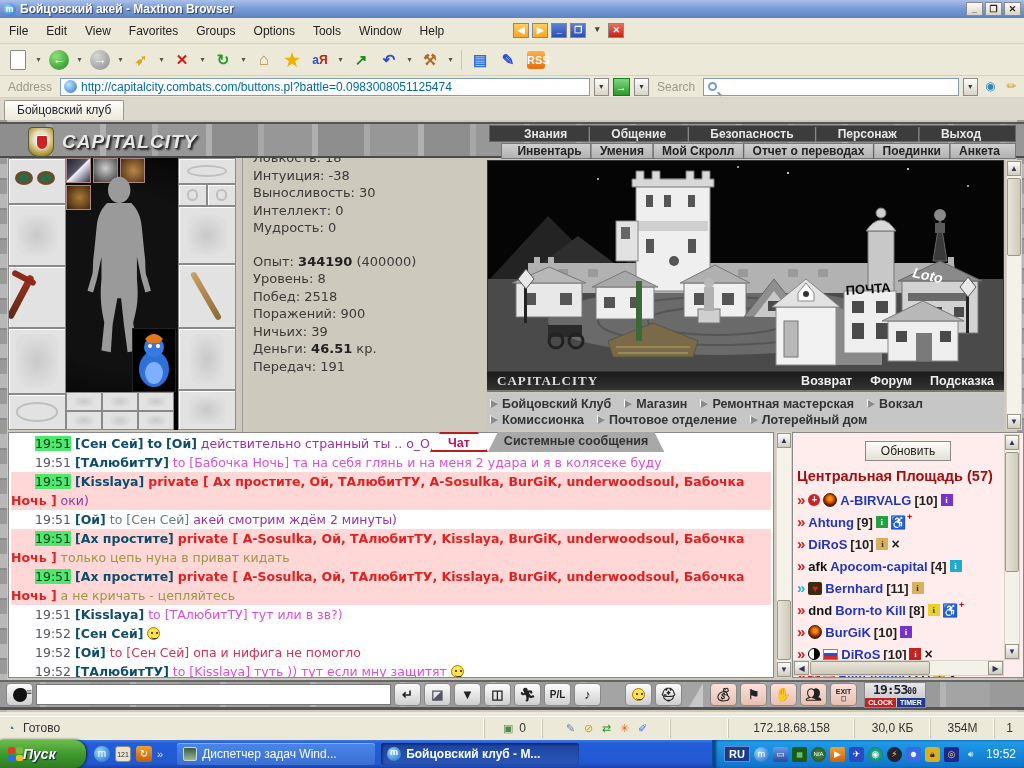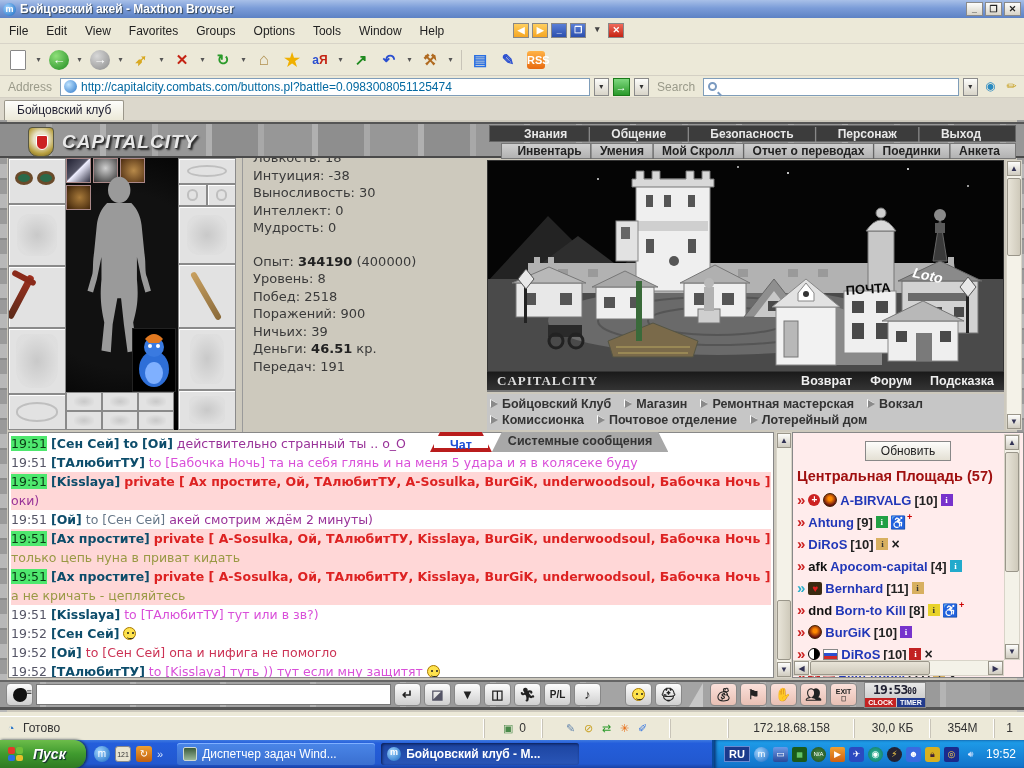--- a/index.html
+++ b/index.html
@@ -126,40 +126,40 @@
   
   .sbar { background:#f4f2e8; border:1px solid #d8d4c8; position:absolute; }
   .sbtn { position:absolute; left:0; width:14px; height:15px; background:linear-gradient(#fdfdfb,#d0ccc0);
     border:1px solid #9a968a; color:#335; font-size:8px; text-align:center; line-height:14px; }
   .sthumb { position:absolute; left:0; width:14px; background:linear-gradient(90deg,#e8e4d8,#cfcabb); border:1px solid #9a968a; border-radius:2px; }
   
   #chatlog { position:absolute; left:8px; top:312px; width:766px; height:246px; background:#fff;
     border:1px solid #888; overflow:hidden; font-family:"DejaVu Sans",sans-serif; font-size:12.5px; padding:1px 2px; }
   .cline { line-height:19px; }
   .cline.bg { background:#ffd7d7; }
-  .ct { color:#556; }
+  .ct { color:#556;margin-left:24px; }
   .ct.hl { background:#4ee86e; color:#0a3a14; }
   .cn { color:#0d4d6b; font-weight:bold; }
   .cw { color:#0d4d6b; font-weight:bold; }
   .cg { color:#667788; }
   .cp { color:#dd2222; font-weight:bold; }
   .cm1 { color:#993399; }
   .cm2 { color:#d94fd9; }
   .cm3 { color:#999944; }
   .cm4 { color:#cc3355; }
   .smiley { display:inline-block; width:13px; height:13px; background:#ffe34d; border:1px solid #a87800;
     border-radius:50%; position:relative; vertical-align:-2px; }
   .smiley::before { content:""; position:absolute; left:3px; top:4px; width:2px; height:2px; background:#222;
     box-shadow:5px 0 0 #222; border-radius:50%; }
   .smiley::after { content:""; position:absolute; left:3px; top:6px; width:7px; height:4px;
     border-bottom:1.5px solid #222; border-radius:50%; }
   #chatscroll { left:776px; top:312px; width:16px; height:246px; }
   #chattabs { position:absolute; left:430px; top:312px; height:20px; display:flex; z-index:5; }
   .ctab { font-size:12.5px; font-weight:bold; padding:2px 16px; clip-path:polygon(10px 0,calc(100% - 10px) 0,100% 100%,0 100%); }
-  .ctab.active { background:#fff; color:#1d4ed8; border:4px solid #b91c1c; }
+  .ctab.active { background:#fff; color:#be185d; border:2px solid #b91c1c; }
   .ctab.inactive { background:#a8a8a8; color:#333; }
   
   #roster { position:absolute; left:792px; top:312px; width:232px; height:246px; background:#ffecec;
     border:1px solid #888; overflow:hidden; }
   #refresh-btn { display:block; margin:8px auto 4px; width:86px; height:20px;
     background:linear-gradient(#fdfdfb,#e4e0d4); border:1px solid #888; font-size:12px; color:#222; text-align:center; line-height:18px; }
   #roster-title { color:#a01010; font-weight:bold; font-size:14.5px; padding:2px 4px 4px; line-height:18px; }
   .urow { display:flex; align-items:center; gap:3px; padding:2px 2px 2px 4px; height:22px; font-size:13px; }
   .uarrow { color:#c22; font-weight:800; font-size:15px; line-height:12px; }
   .uarrow.blue { color:#2ab0cc; }
@@ -211,21 +211,21 @@
   #statusbar { position:absolute; left:0; top:716px; width:1024px; height:23px; background:#ece9d8;
     border-top:1px solid #fff; display:flex; align-items:center; font-size:12px; color:#333; }
   .sseg { height:19px; border-left:1px solid #c8c4b8; box-shadow:-1px 0 0 #fff; display:flex; align-items:center;
     padding:0 8px; gap:4px; justify-content:center; }
   #status-left { flex:1; display:flex; align-items:center; gap:5px; padding-left:4px; }
   .sico { width:14px; height:14px; font-size:11px; text-align:center; line-height:14px; }
   
   #taskbar { position:absolute; left:0; top:740px; width:1024px; height:28px;
     background:linear-gradient(180deg,#3d79e0 0%,#245edb 12%,#2258cf 85%,#1941a5 100%); display:flex; align-items:center; }
   #start-btn { height:28px; width:86px; border-radius:0 12px 12px 0;
-    background:linear-gradient(180deg,#6cbd4a 0%,#3f9a2e 50%,#2f7a22 100%); display:flex; align-items:center; gap:10px;
+    background:linear-gradient(180deg,#6cbd4a 0%,#3f9a2e 50%,#2f7a22 100%); display:flex; align-items:center; gap:0;
     padding:0 10px 0 8px; box-shadow:1px 0 3px #123; }
   #start-btn .flag { width:15px; height:14px; display:grid; grid-template-columns:7px 7px; gap:1px; }
   #start-btn .flag i { border-radius:2px; }
   #start-btn .f1{background:#e23a2a;} #start-btn .f2{background:#6fbf3a;} #start-btn .f3{background:#2a6fe2;} #start-btn .f4{background:#e8c02a;}
   #start-btn .stxt { color:#fff; font-weight:bold; font-style:italic; font-size:14px; text-shadow:1px 1px 1px #123; }
   #quicklaunch { display:flex; align-items:center; gap:5px; padding:0 8px; }
   .qlico { width:16px; height:16px; border-radius:3px; font-size:10px; text-align:center; line-height:16px; color:#fff; }
   .chev { color:#cfe0ff; font-size:11px; }
   .taskbtn { height:22px; width:198px; margin-left:6px; border-radius:3px; display:flex; align-items:center; gap:5px;
     padding:0 6px; background:linear-gradient(#4a86e8,#3a6fd0); box-shadow:inset 0 1px 0 #7fb0ff; color:#fff; font-size:12px;
@@ -629,21 +629,21 @@
   </div>
 
   <div class="sbar" style="left:1006px;top:40px;width:16px;height:270px;">
     <div class="sbtn" style="top:0;">▲</div>
     <div class="sthumb" style="top:17px;height:78px;"></div>
     <div class="sbtn" style="bottom:0;">▼</div>
   </div>
 
   <div id="chatlog">
       <div class="cline"><span class="ct hl">19:51</span> <span class="cn">[Сен Сей]</span> <span class="cw">to</span> <span class="cn">[Ой]</span> <span class="cm1">действительно странный ты .. о_О</span></div>
-      <div class="cline"><span class="ct">19:51</span> <span class="cn">[ТАлюбитТУ]</span> <span class="cm2">to [Бабочка Ночь] та на себя глянь и на меня 5 удара и я в колясеке буду</span></div>
+      <div class="cline"><span class="ct">19:51</span> <span class="cn">[ТАлюбитТУ]</span> <span class="cm2">to [Бабочка Ночь] та на себя глянь и на меня 2 удара и я в колясеке буду</span></div>
       <div class="cline bg"><span class="ct hl">19:51</span> <span class="cn">[Kisslaya]</span> <span class="cp">private [ Ах простите, Ой, ТАлюбитТУ, A-Sosulka, BurGiK, underwoodsoul, Бабочка Ночь ]</span> <span class="cm1">оки)</span></div>
       <div class="cline"><span class="ct">19:51</span> <span class="cn">[Ой]</span> <span class="cg">to [Сен Сей]</span> <span class="cm1">акей смотрим ждём 2 минуты)</span></div>
       <div class="cline bg"><span class="ct hl">19:51</span> <span class="cn">[Ах простите]</span> <span class="cp">private [ A-Sosulka, Ой, ТАлюбитТУ, Kisslaya, BurGiK, underwoodsoul, Бабочка Ночь ]</span> <span class="cm3">только цепь нуна в приват кидать</span></div>
       <div class="cline bg"><span class="ct hl">19:51</span> <span class="cn">[Ах простите]</span> <span class="cp">private [ A-Sosulka, Ой, ТАлюбитТУ, Kisslaya, BurGiK, underwoodsoul, Бабочка Ночь ]</span> <span class="cm3">а не кричать - цепляйтесь</span></div>
       <div class="cline"><span class="ct">19:51</span> <span class="cn">[Kisslaya]</span> <span class="cm2">to [ТАлюбитТУ] тут или в зв?)</span></div>
       <div class="cline"><span class="ct">19:52</span> <span class="cn">[Сен Сей]</span> <span class="smiley"></span></div>
       <div class="cline"><span class="ct">19:52</span> <span class="cn">[Ой]</span> <span class="cm4">to [Сен Сей] опа и нифига не помогло</span></div>
       <div class="cline"><span class="ct">19:52</span> <span class="cn">[ТАлюбитТУ]</span> <span class="cm2">to [Kisslaya] туть )) тут если мну защитят</span> <span class="smiley"></span></div>
     </div>
   <div class="sbar" id="chatscroll">

